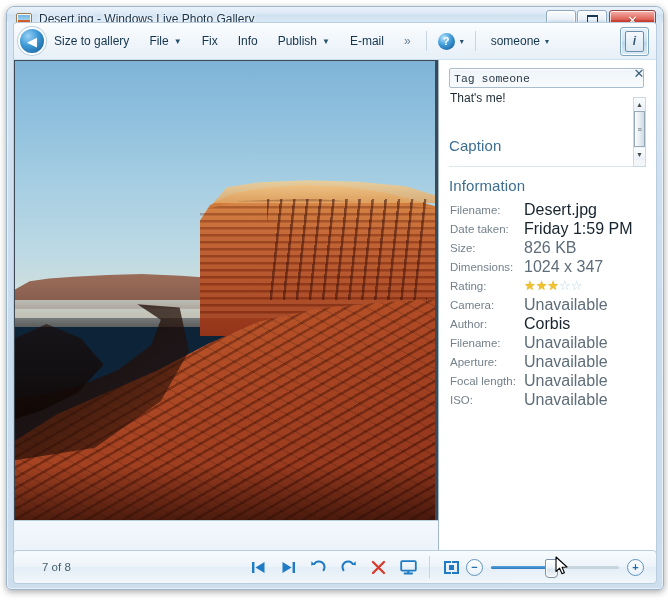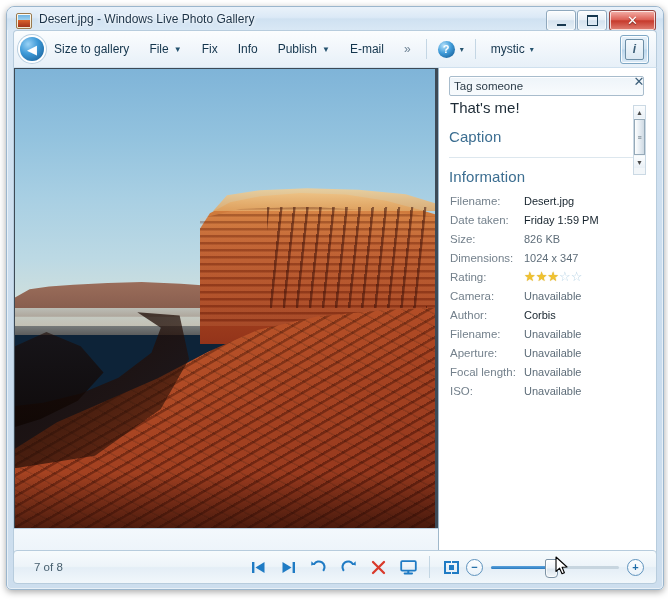--- a/index.html
+++ b/index.html
@@ -17,21 +17,21 @@
   .window{
     position:absolute;left:6px;top:6px;width:656px;height:582px;
     border-radius:8px 8px 5px 5px;
     background:linear-gradient(180deg,#dce9f5 0%,#cfe0f0 28%,#c9dcee 60%,#cddeee 100%);
     border:1px solid #9bb6cd;
     box-shadow:0 0 0 1px rgba(255,255,255,.55) inset,0 2px 7px rgba(0,0,0,.35);
     overflow:hidden;
   }
   
   .titlebar{
-    position:relative;height:23px;
+    position:relative;height:15px;
     background:linear-gradient(180deg,#eaf2fa 0%,#dbe9f6 45%,#cfe1f1 52%,#d9e8f5 100%);
     border-radius:7px 7px 0 0;
   }
   .title-icon{
     position:absolute;left:9px;top:6px;width:16px;height:16px;
     border:1px solid #9a7a4e;border-radius:2px;
     background:linear-gradient(180deg,#fdfbf4 0%,#f0e6cf 100%);
     box-sizing:border-box;padding:1px;
   }
   .title-icon .pic{
@@ -204,23 +204,23 @@
     font-size:15px;color:#3c6e91;font-weight:normal;
     margin:10px 0 6px 10px;letter-spacing:.1px;
   }
   .tag-input{
     margin:0 12px 0 10px;height:20px;
     border:1px solid #a8bccc;border-radius:2px;
     background:linear-gradient(180deg,#eef4f9 0%,#f8fbfd 100%);
     box-shadow:0 1px 0 rgba(255,255,255,.9) inset;
     display:flex;align-items:center;padding:0 4px;box-sizing:border-box;
   }
-  .tag-input span{font-size:11.5px;color:#2c3c48;}
+  .tag-input span{font-size:11.5px;color:#2c3c48;font-family:Liberation Mono, monospace;}
   .tag-link{
-    margin:3px 8px 0 11px;font-size:15px;color:#1d2b36;cursor:default;
+    margin:3px 8px 0 11px;font-size:12px;color:#1d2b36;cursor:default;
   }
   .add-caption{margin:2px 0 0 11px;font-size:11.5px;color:#1d2b36;cursor:default;}
   .divider{height:1px;background:#dde7ee;margin:12px 12px 0 10px;}
   
   .tags-scroll{
     position:absolute;right:10px;top:37px;width:13px;height:70px;
     background:#f2f6f9;border:1px solid #cbd9e4;box-sizing:border-box;
   }
   .ts-arrow{
     height:12px;display:flex;align-items:center;justify-content:center;
@@ -232,34 +232,34 @@
     background:linear-gradient(90deg,#fdfefe 0%,#e6edf3 50%,#cfdae3 100%);
     display:flex;align-items:center;justify-content:center;
     font-size:7px;color:#5a6b78;
   }
   
   .info-table{margin:6px 0 0 11px;}
   .info-row{display:flex;align-items:center;height:19px;}
   .info-label{
     width:74px;font-size:11.5px;color:#74818c;white-space:nowrap;
   }
-  .info-value{font-size:11px;color:#5e6d79;white-space:nowrap;}
+  .info-value{font-size:16px;color:#5e6d79;white-space:nowrap;}
   .info-value.strong{color:#16232d;}
   .stars{display:flex;gap:0px;}
   .star{font-size:13px;line-height:13px;}
   .star.on{color:#f0c230;text-shadow:0 0 1px #c89a14;}
   .star.off{color:#b8d4e6;}
   
   .bottombar{
     position:absolute;left:6px;right:6px;bottom:5px;height:32px;
     background:linear-gradient(180deg,#f7fbfd 0%,#edf4f9 48%,#e4eef6 52%,#f1f7fb 100%);
     border:1px solid #b7ccdd;border-radius:4px;
     display:flex;align-items:center;
   }
-  .count{margin-left:20px;font-size:11.5px;color:#48606f;}
+  .count{margin-left:28px;font-size:11.5px;color:#48606f;}
   .bb-spacer{flex:1;}
   .bb-icons{display:flex;align-items:center;}
   .bb-btn{
     width:30px;height:26px;display:flex;align-items:center;justify-content:center;
     cursor:default;color:#1f7bc4;
   }
   .bb-sep{width:1px;height:22px;background:#c3d6e3;margin:0 6px;}
   .zoom-minus,.zoom-plus{
     width:15px;height:15px;border-radius:50%;border:1px solid #5f93bd;
     background:linear-gradient(180deg,#fdfeff 0%,#e9f2f9 100%);
@@ -348,21 +348,21 @@
       <div class="tb-item">
         <span style="color:#6d8294;font-size:12px;">»</span>
       </div>
       <div class="tb-sep"></div>
       <div class="tb-item" style="padding:0 6px;">
         <span class="tb-help">?</span>
         <span class="caret">▾</span>
       </div>
       <div class="tb-sep"></div>
       <div class="tb-item">
-        <span>mystic</span>
+        <span>someone</span>
         <span class="caret">▾</span>
       </div>
       <div class="tb-spacer"></div>
       <div class="tb-infobtn">
         <span class="ibox">i</span>
       </div>
     </div>
 
     <div class="client">
 
@@ -392,21 +392,21 @@
           <div class="ts-arrow">▲</div>
           <div class="ts-thumb">≡</div>
           <div class="ts-arrow">▼</div>
         </div>
 
         <div class="tag-input">
           <span>Tag someone</span>
         </div>
         <div class="tag-link">That's me!</div>
 
-        <div class="sec-head" style="margin-top:12px;">Caption</div>
+        <div class="sec-head" style="margin-top:32px;">Caption</div>
 
         <div class="divider"></div>
 
         <div class="sec-head" style="margin-top:10px;">Information</div>
 
         <div class="info-table">
 
           <div class="info-row">
             <div class="info-label">Filename:</div>
             <div class="info-value strong">Desert.jpg</div>

